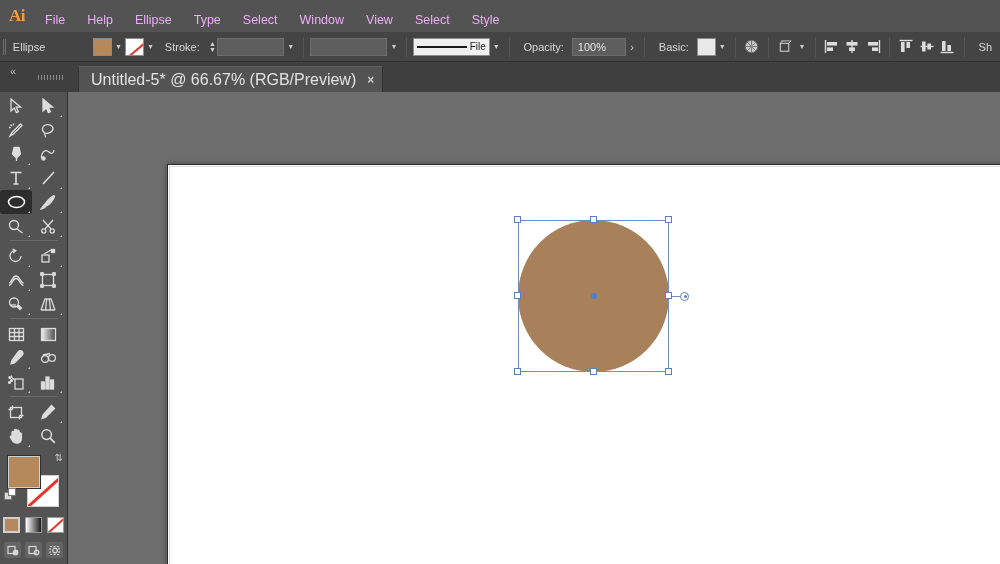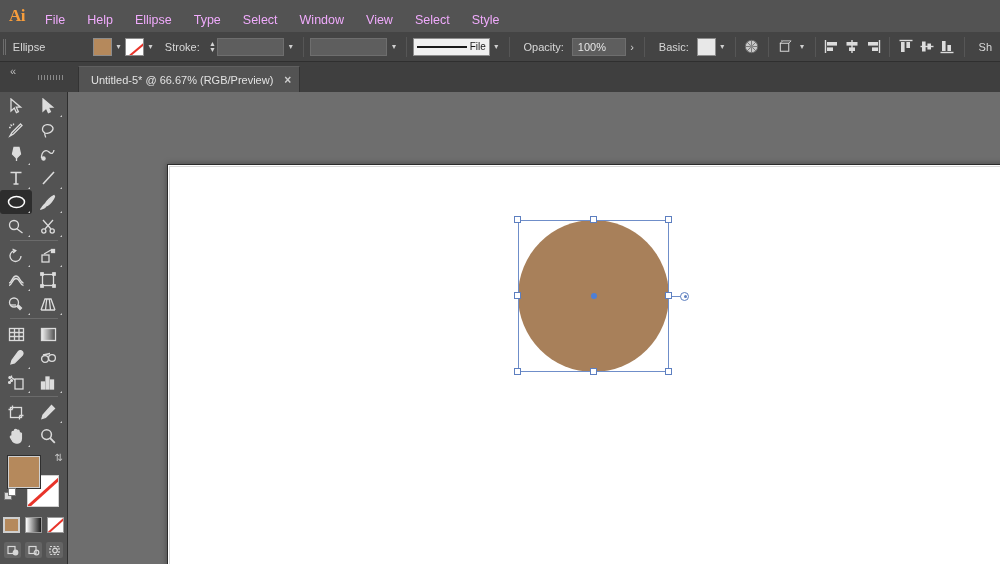--- a/index.html
+++ b/index.html
@@ -125,21 +125,21 @@
   .panel-grip i {
     display:block; width: 26px; height: 5px;
     background: repeating-linear-gradient(to right,#8a8a8a 0 1px,transparent 1px 3px);
   }
   .doc-tab {
     height: 26px; background:#535353; display:flex; align-items:center;
     padding: 0 8px 0 12px; margin-left: 2px;
     border-top: 1px solid #5f5f5f;
     border-left: 1px solid #333; border-right: 1px solid #333;
   }
-  .doc-tab-title { color:#e2e2e2; font-size:11px; white-space:nowrap; }
+  .doc-tab-title { color:#e2e2e2; font-size:16px; white-space:nowrap; }
   .doc-tab-close { color:#cdcdcd; font-size:12px; margin-left:11px; font-weight:bold; }
 
   
   .toolbar {
     position:absolute; left:0; top:92px; width:68px; height:472px;
     background:#535353; border-right:1px solid #2e2e2e;
     display:flex; flex-wrap:wrap; align-content:flex-start;
     padding-top: 2px;
   }
   .tool {

